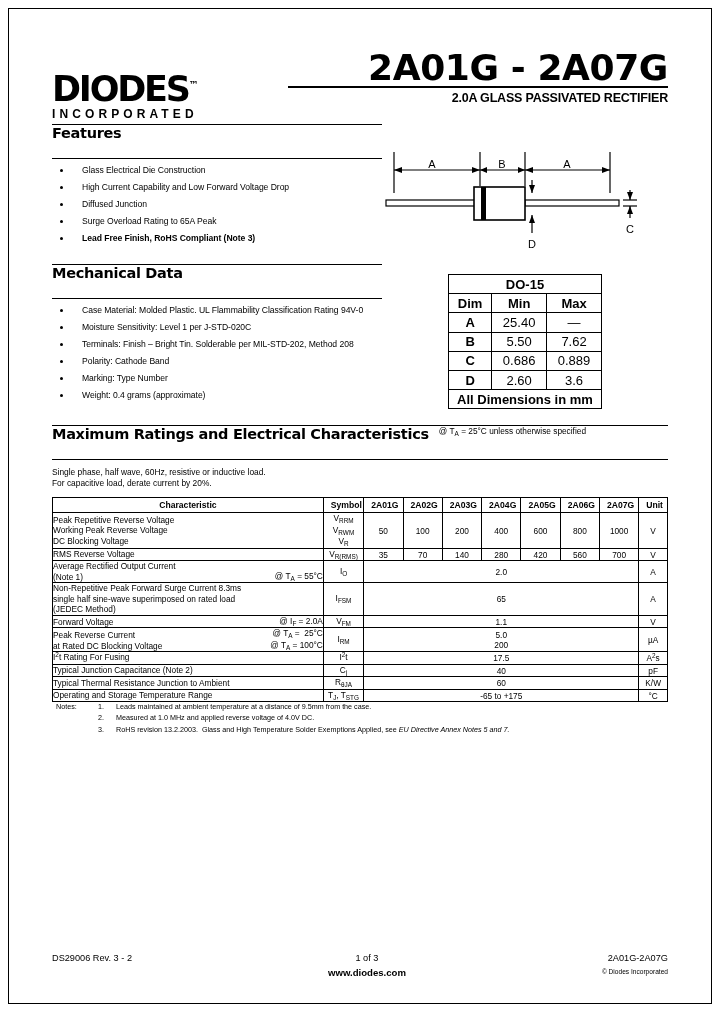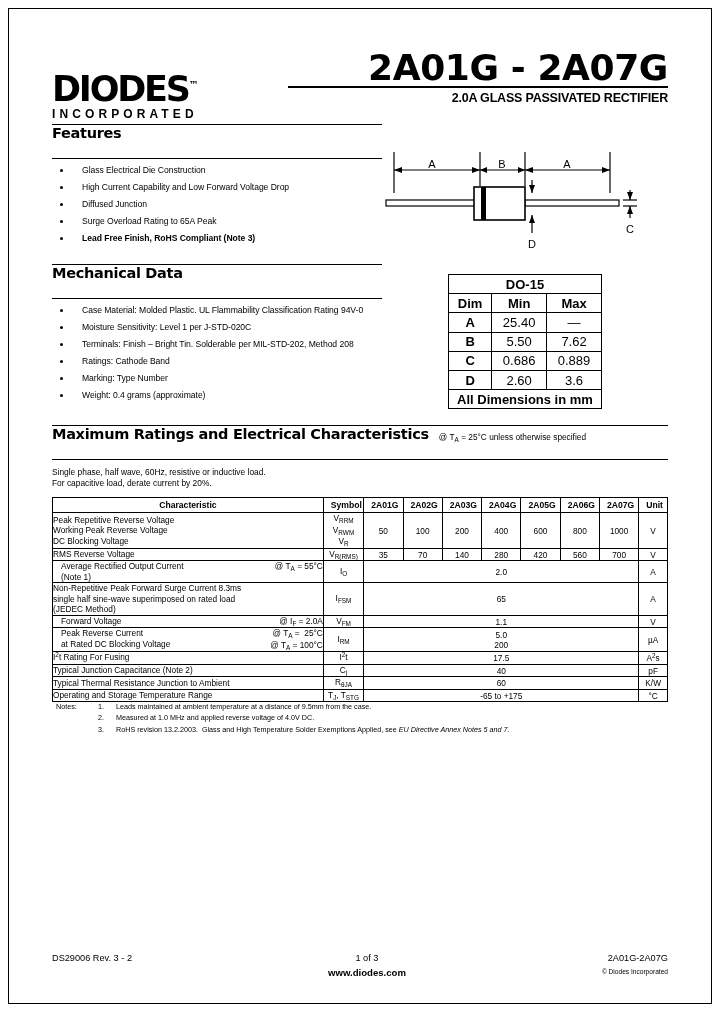--- a/index.html
+++ b/index.html
@@ -39,21 +39,21 @@
   }
   .titlerule{border-top:2.2px solid #000;margin:4px 0 3px 0;}
   .tagline{font-size:12.5px;font-weight:bold;letter-spacing:-0.2px;}
 
   
   .secthead{
     font-family:"DejaVu Sans",sans-serif;
     font-size:14.5px;font-weight:bold;letter-spacing:-0.3px;
     padding-bottom:17px;
   }
-  .secthead.inline{display:flex;align-items:flex-end;}
+  .secthead.inline{display:flex;align-items:flex-start;}
   .sectcond{font-size:8.3px;font-weight:normal;font-family:"Liberation Sans",sans-serif;margin-left:10px;letter-spacing:0;}
   .ruleTop{border-top:1.6px solid #000;}
   .ruleBot{border-bottom:1.6px solid #000;}
 
   
   ul.blist{list-style:none;margin:6px 0 0 0;padding:0;}
   ul.blist li{
     position:relative;padding-left:30px;margin-bottom:5.5px;
     font-size:8.6px;line-height:11.5px;letter-spacing:-0.05px;
   }
@@ -86,21 +86,21 @@
   .introtxt{font-size:8.4px;line-height:11px;margin-top:7px;margin-bottom:8px;}
 
   
   table.mr{
     border-collapse:collapse;width:616px;
     font-size:8.3px;table-layout:fixed;
   }
   table.mr td{border:1px solid #000;padding:0;vertical-align:middle;}
   table.mr .thd{font-weight:bold;text-align:center;padding:2px 7px;font-size:8.6px;}
   .charcell{position:relative;padding:3px 4px 3px 5px;line-height:10.5px;}
-  .charflex{display:flex;justify-content:space-between;align-items:flex-start;margin-left:8px;}
+  .charflex{display:flex;justify-content:space-between;align-items:flex-end;}
   .chartext{line-height:10.5px;}
   .condtext{text-align:right;line-height:10.5px;white-space:nowrap;}
   .ctr{text-align:center;}
   .symcell{text-align:center;line-height:10.5px;padding:2px 0;}
   sub{font-size:6.4px;vertical-align:baseline;position:relative;top:2px;}
   sup{font-size:6.4px;vertical-align:baseline;position:relative;top:-3px;}
 
   
   .notes{font-size:7.2px;line-height:9.6px;display:flex;}
   .notes .lbl{width:42px;flex:0 0 42px;padding-left:4px;}
@@ -153,21 +153,21 @@
           <li class="bold">Lead Free Finish, RoHS Compliant (Note 3)</li>
         </ul>
 
         <div style="height:14px"></div>
         <div class="ruleTop"></div>
         <div class="secthead ruleBot">Mechanical Data</div>
         <ul class="blist">
           <li>Case Material:  Molded Plastic.  UL Flammability Classification Rating 94V-0</li>
           <li>Moisture Sensitivity:  Level 1 per J-STD-020C</li>
           <li>Terminals: Finish – Bright Tin. Solderable per MIL-STD-202, Method 208</li>
-          <li>Ratings: Cathode Band</li>
+          <li>Polarity: Cathode Band</li>
           <li>Marking: Type Number</li>
           <li>Weight:  0.4 grams (approximate)</li>
         </ul>
       </div>
 
       <div class="colR">
 
         <div class="pkg">
           <svg width="286" height="118" viewBox="0 0 286 118">
 

